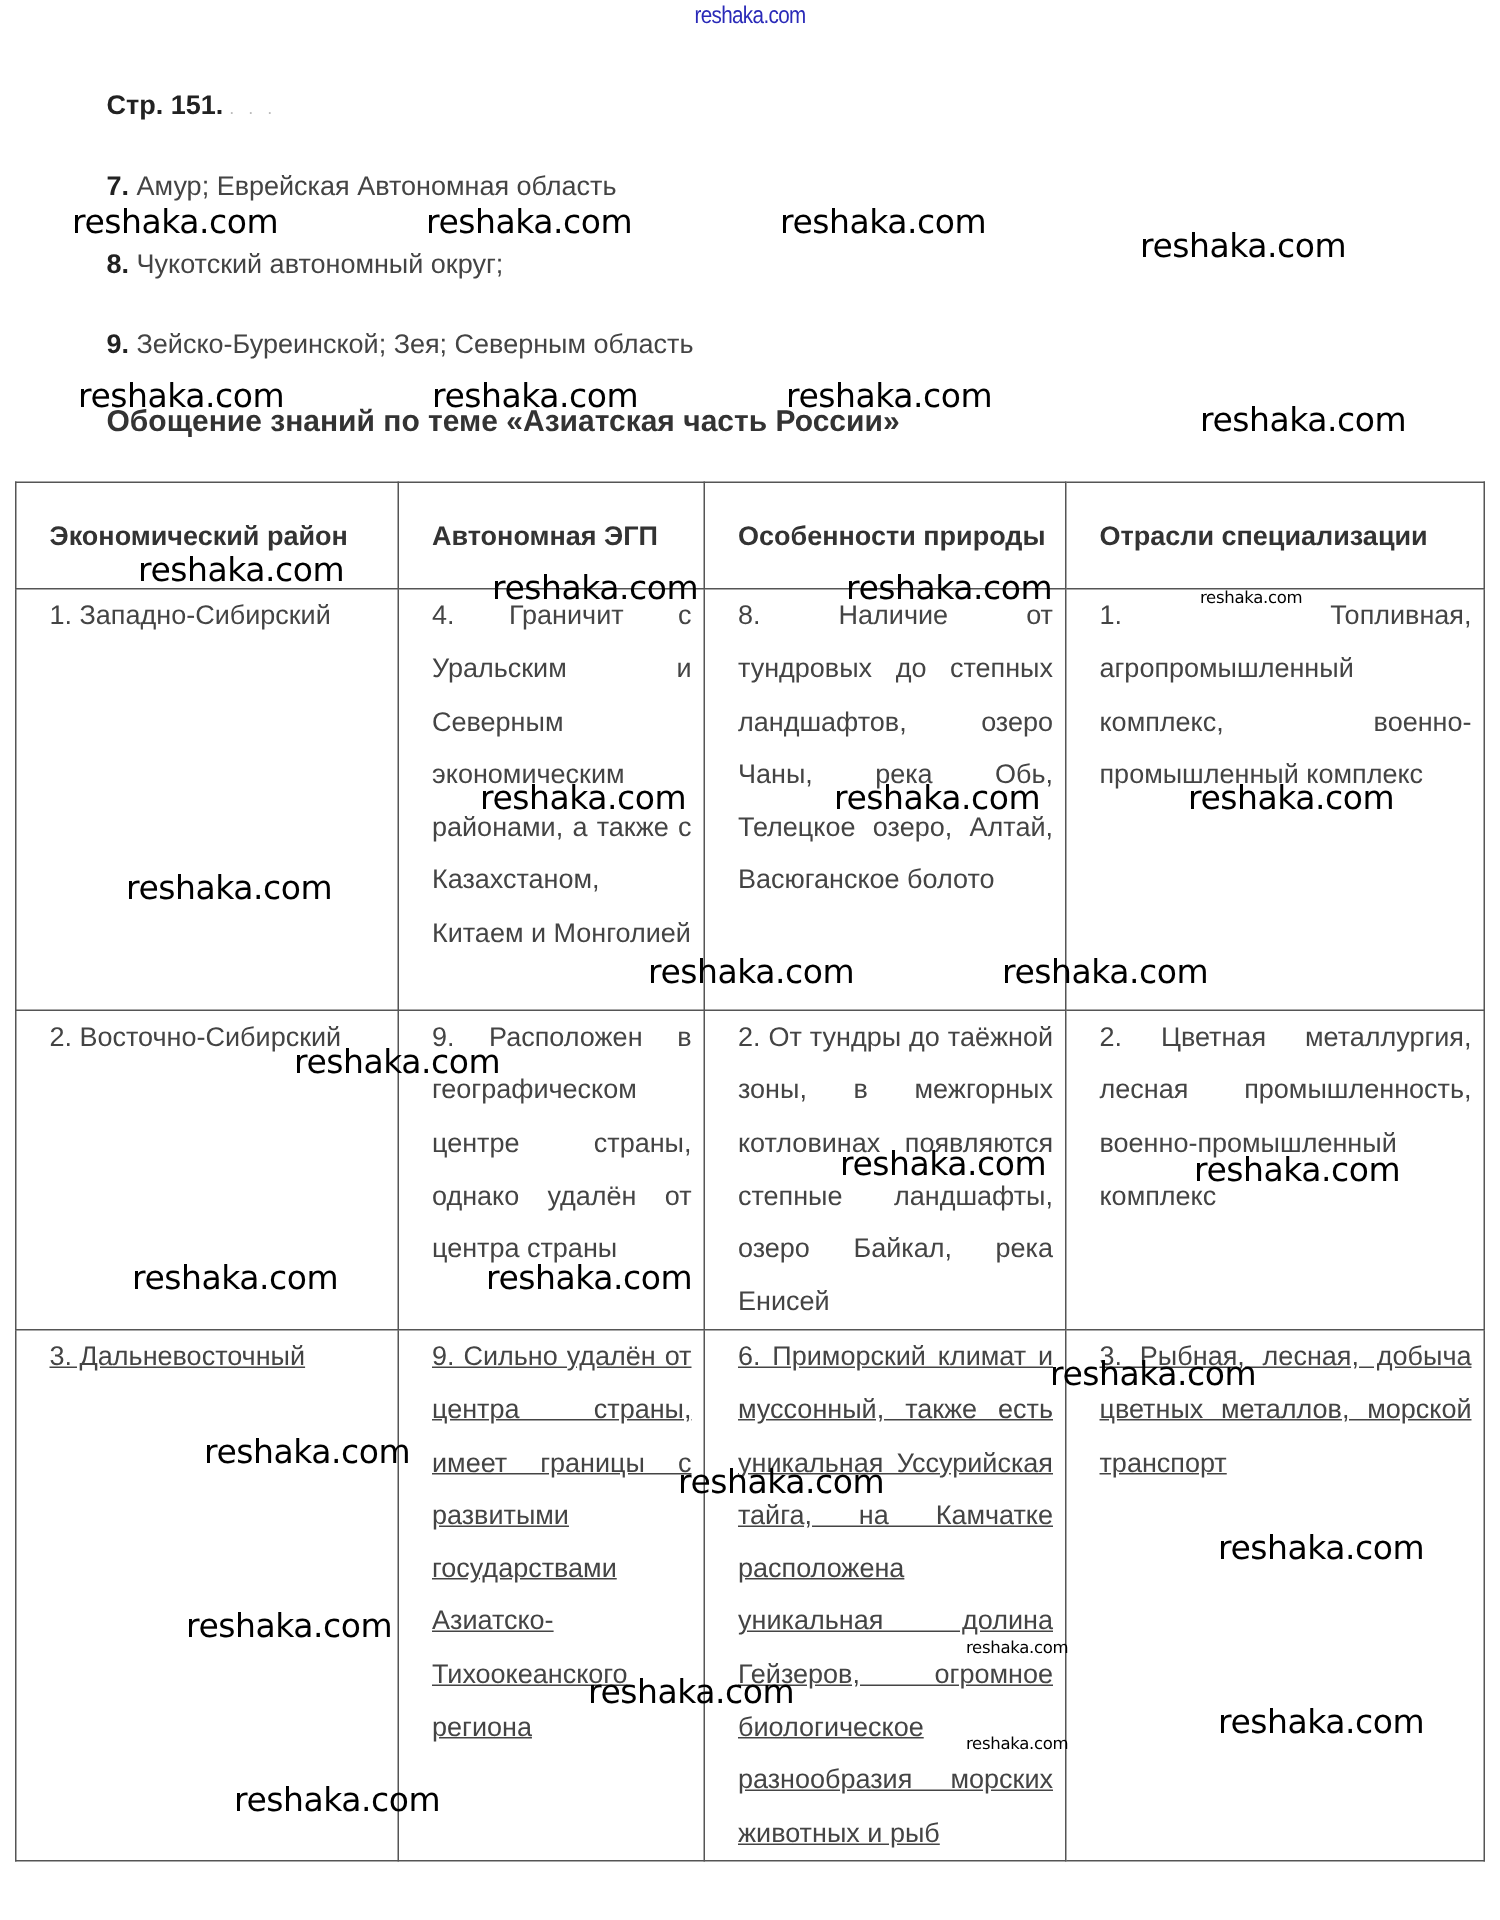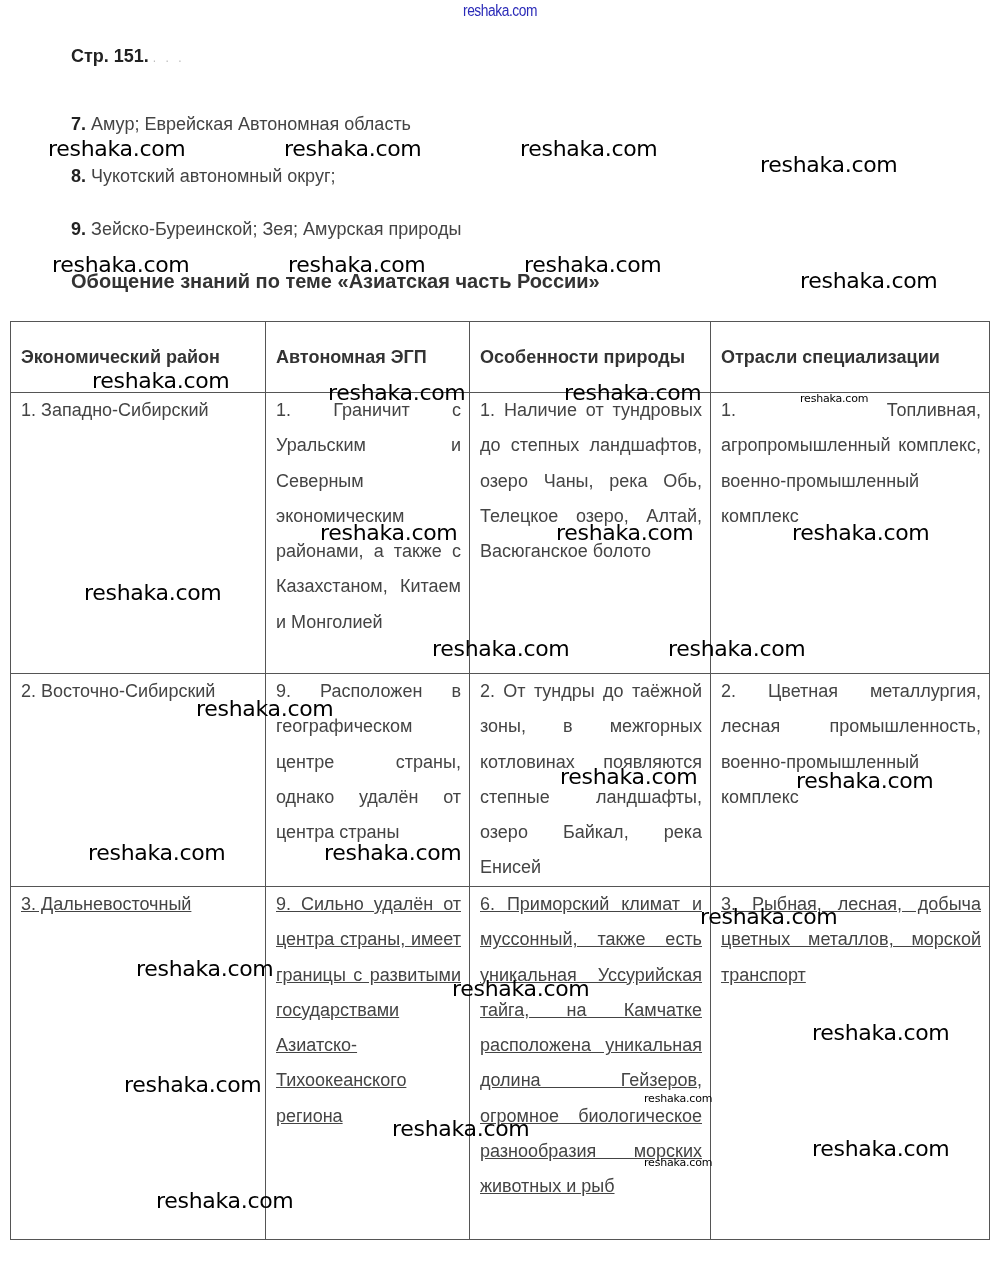--- a/index.html
+++ b/index.html
@@ -6,38 +6,38 @@
     body {
       width: 1000px; height: 1280px; position: relative; overflow: hidden;
       font-family: "Liberation Sans", sans-serif; color: #333333;
     }
     .site-link {
       position: absolute; top: 2px; left: 0; width: 1000px; text-align: center;
       font-family: "Liberation Sans", sans-serif; font-size: 16px; color: #2a2ab8;
       letter-spacing: -0.5px; transform: scaleX(0.86);
     }
     .page-label {
-      position: absolute; left: 71px; top: 46px; font-size: 18px; font-weight: bold; color: #222;
+      position: absolute; left: 71px; top: 60px; font-size: 18px; font-weight: bold; color: #222;
     }
     .page-label .dots { color: #bbb; font-weight: normal; font-size: 12px; margin-left: 4px; letter-spacing: 3px; }
     .answer {
       position: absolute; left: 71px; font-size: 18px; color: #444;
     }
     .answer b { color: #222; }
     .section-title {
       position: absolute; left: 71px; top: 270px; font-size: 20px; font-weight: bold; color: #333;
     }
     table.summary {
       position: absolute; left: 10px; top: 321px; width: 979px;
       border-collapse: collapse; table-layout: fixed;
     }
     table.summary th, table.summary td {
       border: 1px solid #555; vertical-align: top;
       font-size: 18px; line-height: 35.3px; color: #444;
-      padding: 0 8px 0 10px;
+      padding: 0 8px 0 22px;
     }
     table.summary th {
       font-weight: bold; color: #333; text-align: left; vertical-align: middle; height: 70px;
       line-height: 35px;
     }
     table.summary td.just { text-align: justify; }
     table.summary col.c1 { width: 255px; }
     table.summary col.c2 { width: 204px; }
     table.summary col.c3 { width: 241px; }
     table.summary col.c4 { width: 279px; }
@@ -62,21 +62,21 @@
 <div class="answer" style="top:114px">
   <b>7.</b>
   <span>Амур; Еврейская Автономная область</span>
 </div>
 <div class="answer" style="top:166px">
   <b>8.</b>
   <span>Чукотский автономный округ;</span>
 </div>
 <div class="answer" style="top:219px">
   <b>9.</b>
-  <span>Зейско-Буреинской; Зея; Амурская природы</span>
+  <span>Зейско-Буреинской; Зея; Северным область</span>
 </div>
 
 <div class="section-title">Обощение знаний по теме «Азиатская часть России»</div>
 
 <table class="summary">
   <colgroup>
       <col class="c1">
       <col class="c2">
       <col class="c3">
       <col class="c4">
@@ -85,22 +85,22 @@
     <tr>
       <th>Экономический район</th>
       <th>Автономная ЭГП</th>
       <th>Особенности природы</th>
       <th>Отрасли специализации</th>
     </tr>
   </thead>
   <tbody>
     <tr class="r1">
       <td>1. Западно-Сибирский</td>
-      <td class="just">1. Граничит с Уральским и Северным экономическим районами, а также с Казахстаном, Китаем и Монголией</td>
-      <td class="just">1. Наличие от тундровых до степных ландшафтов, озеро Чаны, река Обь, Телецкое озеро, Алтай, Васюганское болото</td>
+      <td class="just">4. Граничит с Уральским и Северным экономическим районами, а также с Казахстаном, Китаем и Монголией</td>
+      <td class="just">8. Наличие от тундровых до степных ландшафтов, озеро Чаны, река Обь, Телецкое озеро, Алтай, Васюганское болото</td>
       <td class="just">1. Топливная, агропромышленный комплекс, военно-промышленный комплекс</td>
     </tr>
     <tr class="r2">
       <td>2. Восточно-Сибирский</td>
       <td class="just">9. Расположен в географическом центре страны, однако удалён от центра страны</td>
       <td class="just">2. От тундры до таёжной зоны, в межгорных котловинах появляются степные ландшафты, озеро Байкал, река Енисей</td>
       <td class="just">2. Цветная металлургия, лесная промышленность, военно-промышленный комплекс</td>
     </tr>
     <tr class="r3">
       <td>3. Дальневосточный</td>

